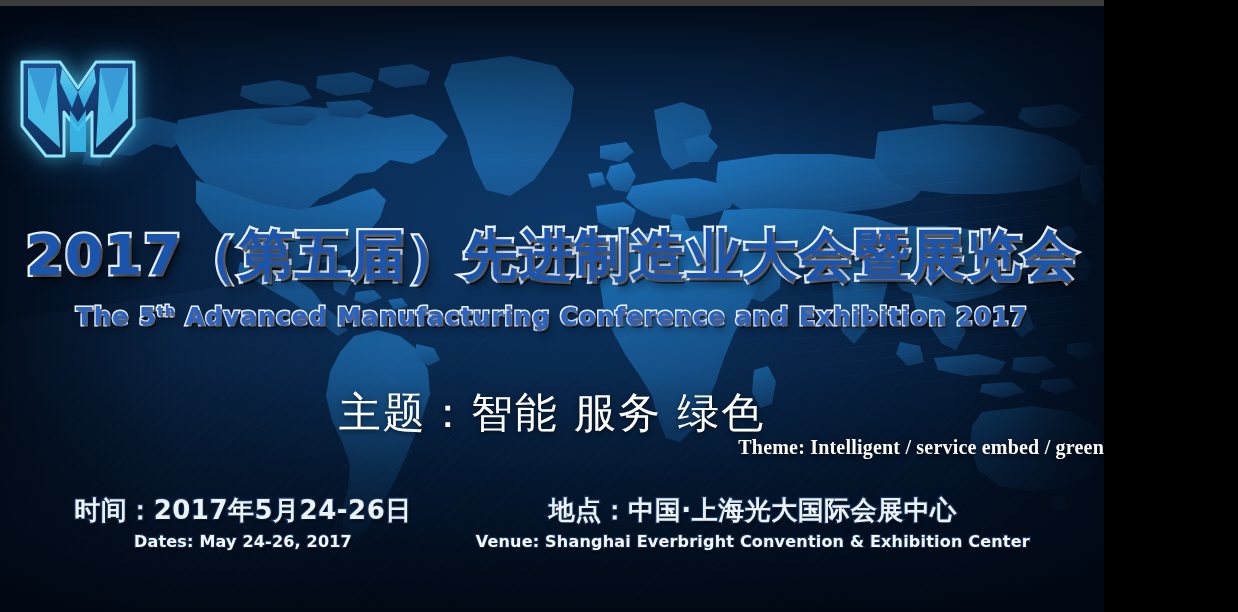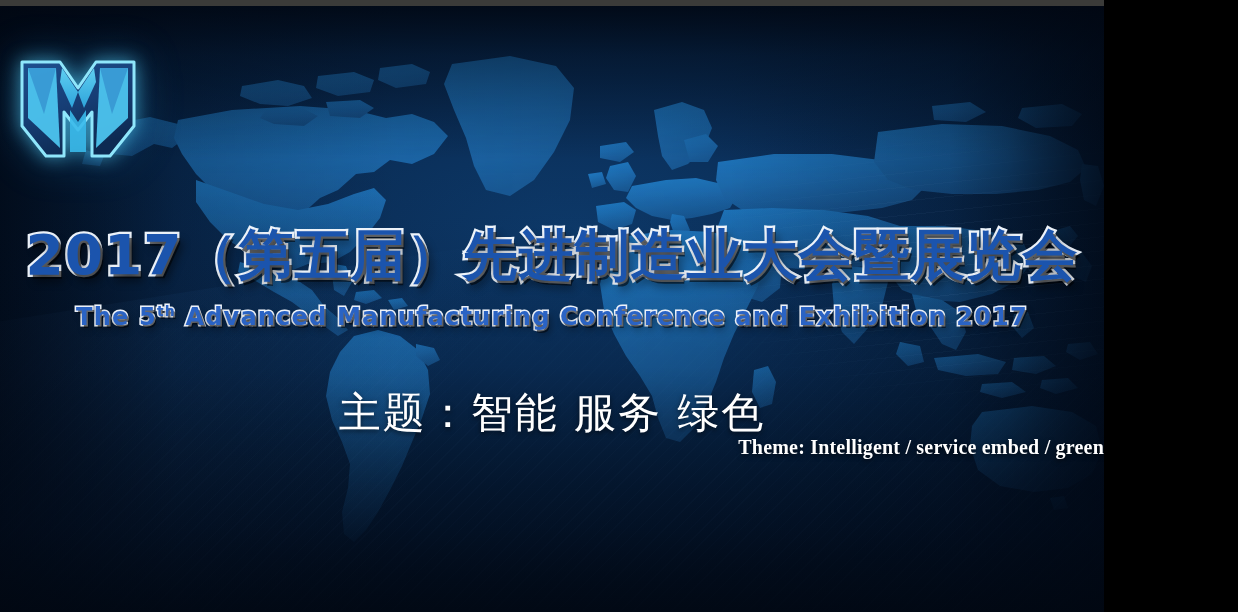--- a/index.html
+++ b/index.html
@@ -390,16 +390,22 @@
 
   <div class="title-cn">2017（第五届）先进制造业大会暨展览会</div>
 
   <div class="title-en"><span>The 5</span><sup>th</sup><span> Advanced Manufacturing Conference and Exhibition 2017</span></div>
 
   <div class="theme-cn">主题：智能 服务 绿色</div>
   <div class="theme-en">Theme: Intelligent / service embed / green</div>
 
   <div class="info-row">
     <div class="info-col">
+      <div class="info-cn">时间：2017年5月24-26日</div>
+      <div class="info-en">Dates: May 24-26, 2017</div>
+    </div>
+    <div class="info-col">
+      <div class="info-cn">地点：中国·上海光大国际会展中心</div>
+      <div class="info-en">Venue: Shanghai Everbright Convention &amp; Exhibition Center</div>
     </div>
   </div>
 
 </div>
 
 </body></html>

